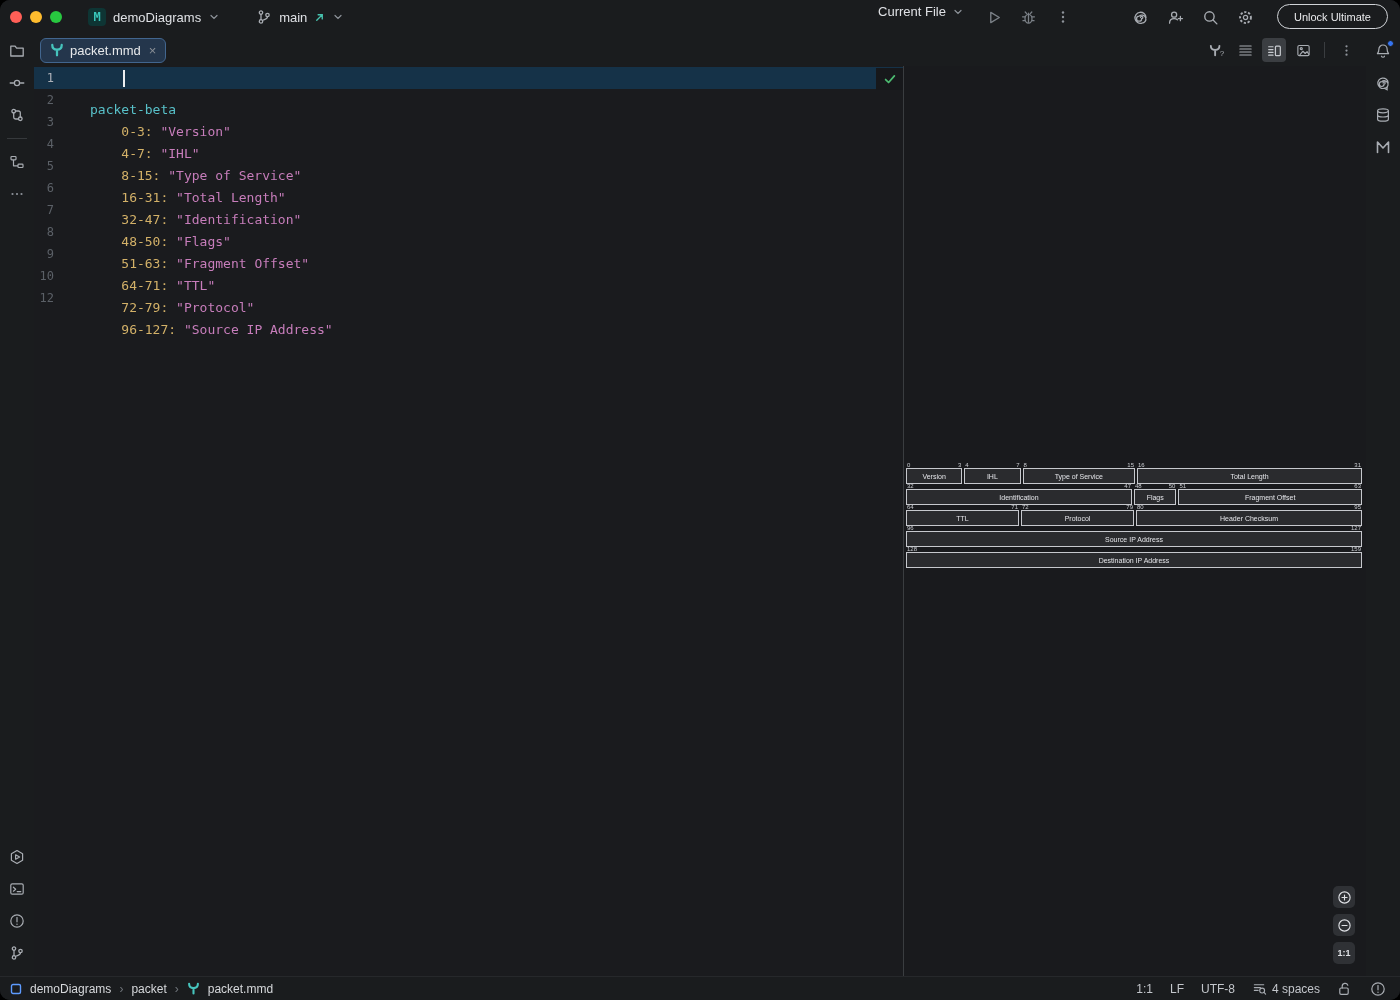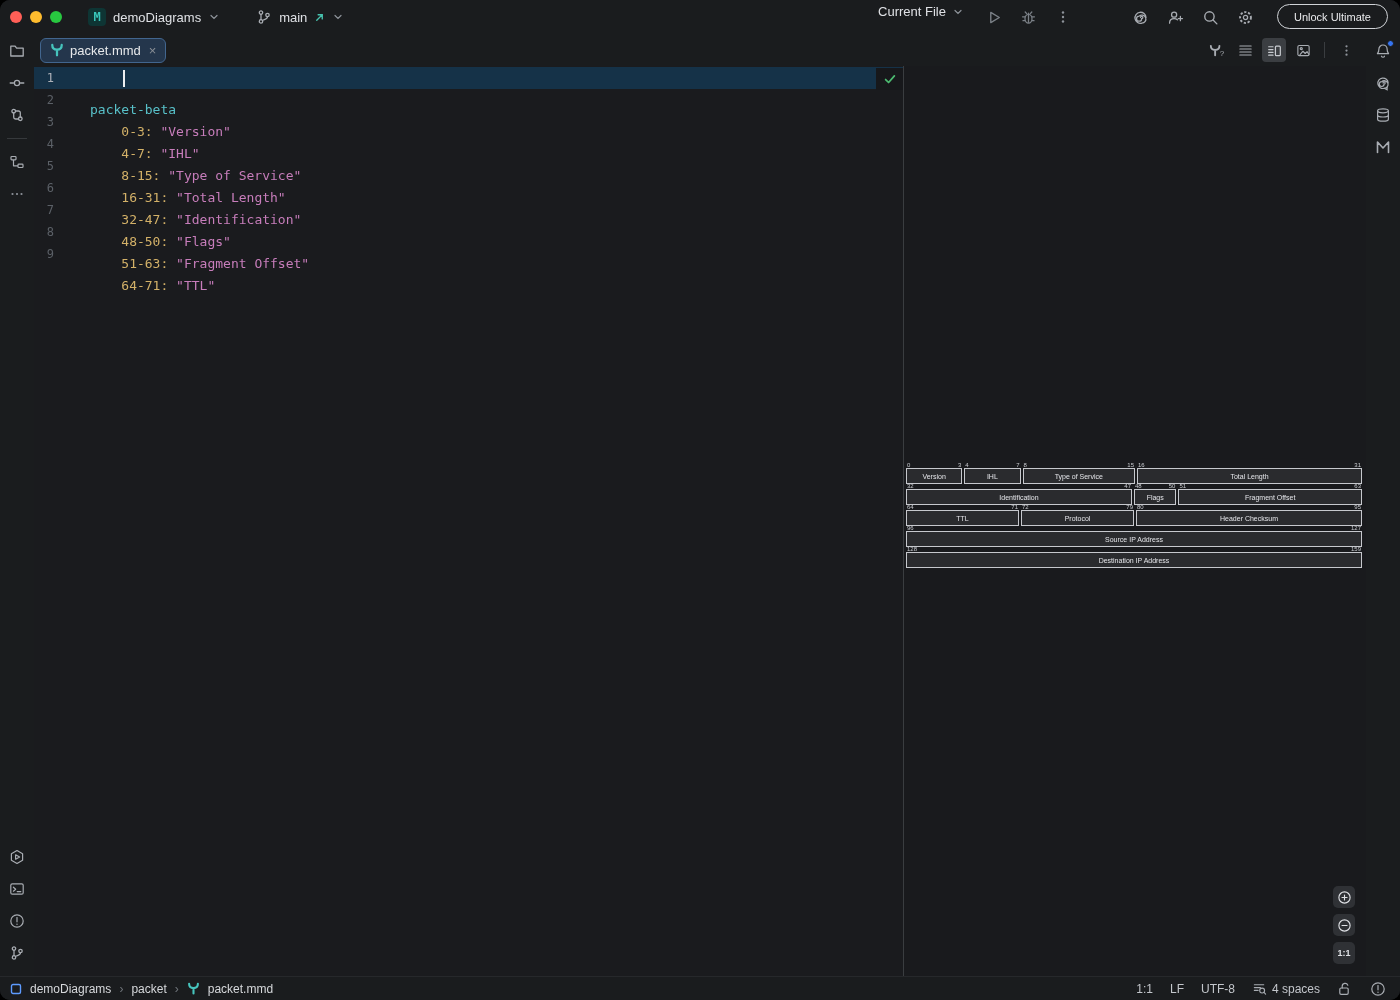--- a/index.html
+++ b/index.html
@@ -334,20 +334,28 @@
               <span class="code">    <span class="tk-num">48-50:</span> <span class="tk-str">"Flags"</span></span>
             </div>
             <div class="code-line">
               <span class="gutter">8</span>
               <span class="code">    <span class="tk-num">51-63:</span> <span class="tk-str">"Fragment Offset"</span></span>
             </div>
             <div class="code-line">
               <span class="gutter">9</span>
               <span class="code">    <span class="tk-num">64-71:</span> <span class="tk-str">"TTL"</span></span>
             </div>
+            <div class="code-line">
+              <span class="gutter">10</span>
+              <span class="code">    <span class="tk-num">72-79:</span> <span class="tk-str">"Protocol"</span></span>
+            </div>
+            <div class="code-line">
+              <span class="gutter">12</span>
+              <span class="code">    <span class="tk-num">96-127:</span> <span class="tk-str">"Source IP Address"</span></span>
+            </div>
           </div>
         <div class="splitter"></div>
         <div class="preview">
           <div class="pkt" id="pkt">
               <div class="pkt-row">
                 <div class="pkt-block" style="flex: 4 1 0px;">
                   <div class="pkt-bits">
                     <span>0</span>
                     <span>3</span>
                   </div>

